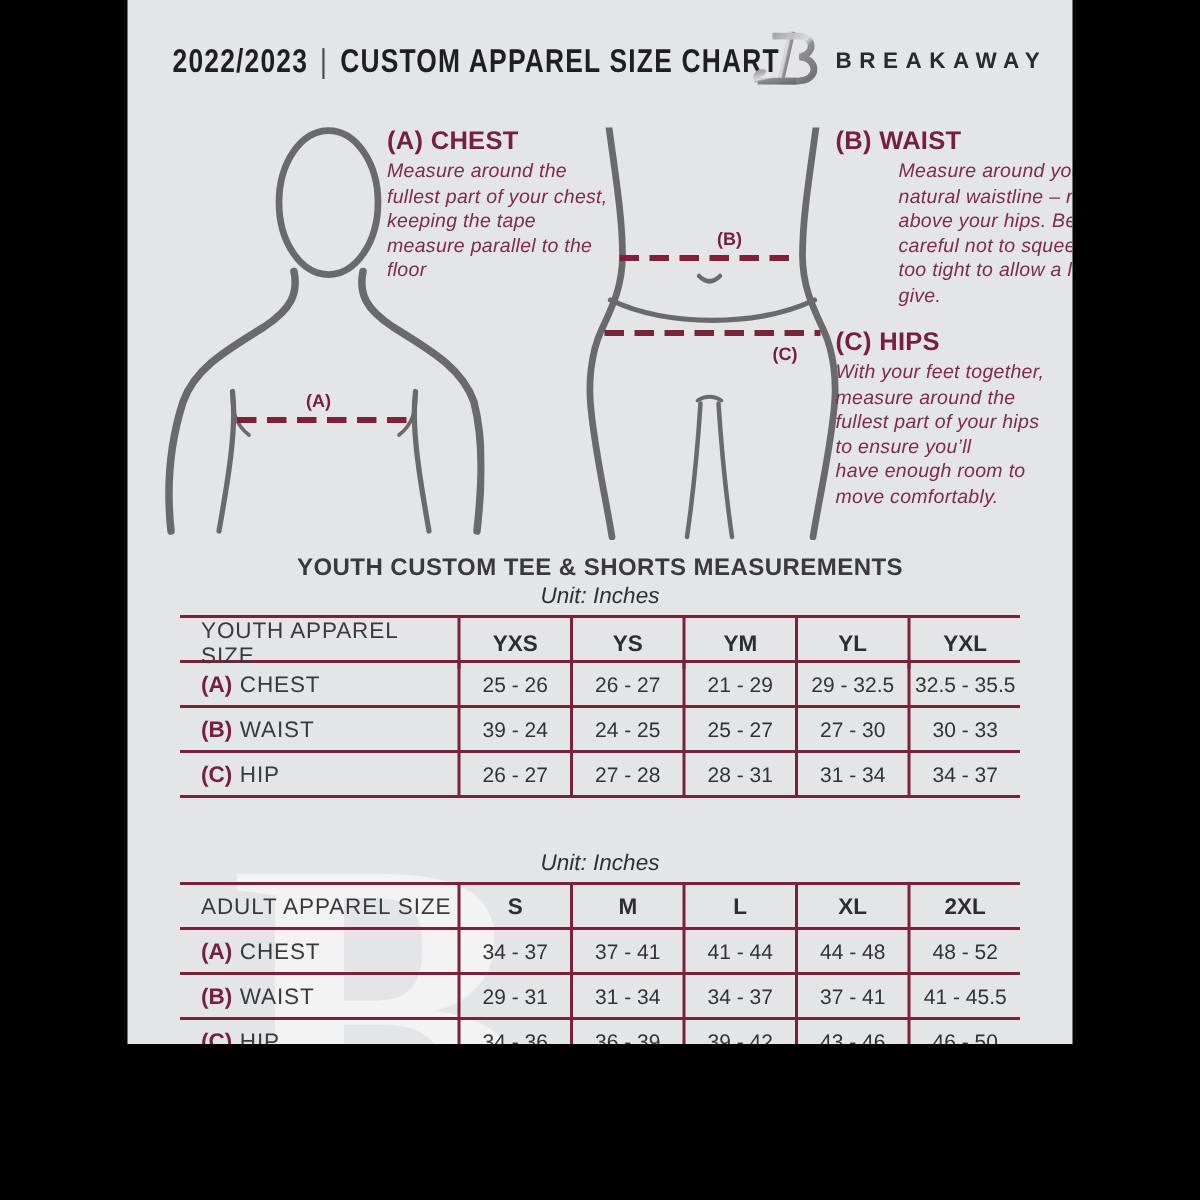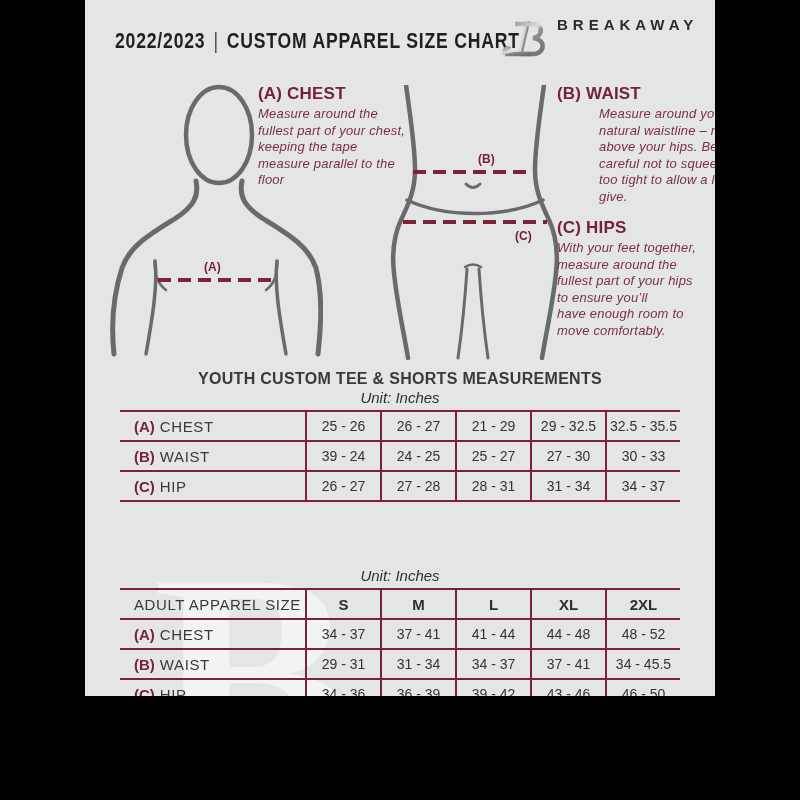--- a/index.html
+++ b/index.html
@@ -15,21 +15,21 @@
   html,body{margin:0;padding:0;}
   body{width:800px;height:800px;background:#000;position:relative;overflow:hidden;
        font-family:"Liberation Sans",sans-serif;}
   .doc{position:absolute;left:85px;top:0;width:630px;height:696px;background:var(--page);overflow:hidden;}
 
   
   .hdr-title{position:absolute;left:30px;top:28px;font-weight:700;font-size:22px;color:#1f1f21;
              letter-spacing:1px;transform:scaleX(.80);transform-origin:left center;white-space:nowrap;}
   .hdr-sep{font-weight:400;color:#4a4a4c;padding:0 10px;}
   .logo{position:absolute;left:416px;top:16px;width:50px;height:48px;}
-  .brand{position:absolute;left:472px;top:16px;font-weight:700;font-size:15px;color:#2b2b2d;letter-spacing:5px;}
+  .brand{position:absolute;left:472px;top:32px;font-weight:700;font-size:15px;color:#2b2b2d;letter-spacing:5px;}
 
   
   .fig{position:absolute;}
   .fig1{left:23px;top:78px;width:215px;height:285px;}
   .fig2{left:300px;top:85px;width:180px;height:275px;}
 
   
   .guide-head{position:absolute;font-weight:700;font-size:17px;color:var(--maroon-head);letter-spacing:.2px;}
   .guide-body{position:absolute;font-style:italic;font-size:13px;line-height:16.5px;color:var(--maroon-body);
               white-space:pre-line;letter-spacing:.2px;}
@@ -120,20 +120,28 @@
   <div class="guide-body gb-c">With your feet together, measure around the fullest part of your hips to ensure you’ll
 have enough room to move comfortably.</div>
 
   <div class="watermark">B</div>
 
   <div class="tbl-title" style="top:370px;">YOUTH CUSTOM TEE &amp; SHORTS MEASUREMENTS</div>
   <div class="tbl-unit" style="top:389px;">Unit: Inches</div>
 
   <div class="size-table" style="top:410px;">
     <div class="trow">
+      <div class="tcell lbl">YOUTH APPAREL SIZE</div>
+      <div class="tcell vline colhead">YXS</div>
+      <div class="tcell vline colhead">YS</div>
+      <div class="tcell vline colhead">YM</div>
+      <div class="tcell vline colhead">YL</div>
+      <div class="tcell vline colhead">YXL</div>
+    </div>
+    <div class="trow">
       <div class="tcell lbl">
           <span class="row-letter">(A)</span>
           <span class="row-name">CHEST</span>
         </div>
       <div class="tcell vline">25 - 26</div>
       <div class="tcell vline">26 - 27</div>
       <div class="tcell vline">21 - 29</div>
       <div class="tcell vline">29 - 32.5</div>
       <div class="tcell vline">32.5 - 35.5</div>
     </div>
@@ -185,21 +193,21 @@
     </div>
     <div class="trow">
       <div class="tcell lbl">
           <span class="row-letter">(B)</span>
           <span class="row-name">WAIST</span>
         </div>
       <div class="tcell vline">29 - 31</div>
       <div class="tcell vline">31 - 34</div>
       <div class="tcell vline">34 - 37</div>
       <div class="tcell vline">37 - 41</div>
-      <div class="tcell vline">34 - 45.5</div>
+      <div class="tcell vline">41 - 45.5</div>
     </div>
     <div class="trow last">
       <div class="tcell lbl">
           <span class="row-letter">(C)</span>
           <span class="row-name">HIP</span>
         </div>
       <div class="tcell vline">34 - 36</div>
       <div class="tcell vline">36 - 39</div>
       <div class="tcell vline">39 - 42</div>
       <div class="tcell vline">43 - 46</div>

